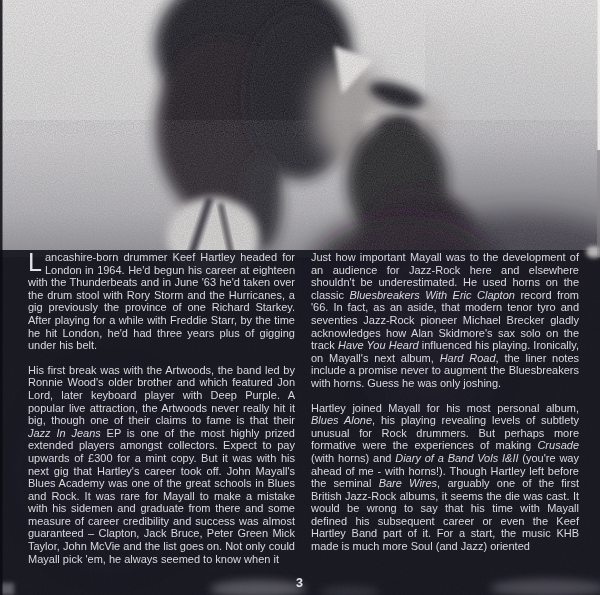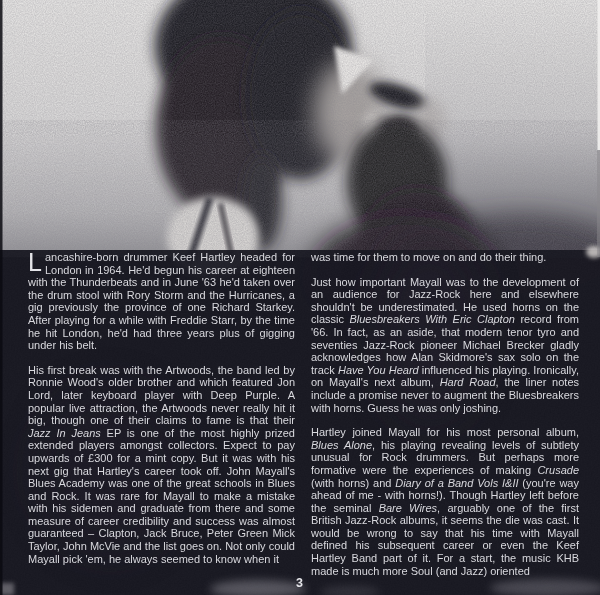--- a/index.html
+++ b/index.html
@@ -125,20 +125,19 @@
     <rect x="597.5" y="0" width="2.5" height="150" fill="#f2f1ef" opacity="0.9"></rect>
     <rect x="597" y="150" width="3" height="107" fill="#8a888c" opacity="0.5"></rect>
   </svg>
 
   <div class="text-area">
     <div class="col-left">
       <p class="para"><span class="dropcap">L</span><span><span>ancashire-born drummer Keef Hartley headed for London in 1964.  He'd begun his career at eighteen with the Thunderbeats and in June '63 he'd taken over the drum stool with Rory Storm and the Hurricanes, a gig previously the province of one Richard Starkey.  After playing for a while with Freddie Starr, by the time he hit London, he'd had three years plus of gigging under his belt.</span></span></p>
       <p class="para"><span>His first break was with the Artwoods, the band led by Ronnie Wood's older brother and which featured Jon Lord, later keyboard player with Deep Purple.  A popular live attraction, the Artwoods never really hit it big, though one of their claims to fame is that their </span><i>Jazz In Jeans</i><span> EP is one of the most highly prized extended players amongst collectors.  Expect to pay upwards of £300 for a mint copy.  But it was with his next gig that Hartley's career took off.  John Mayall's Blues Academy was one of the great schools in Blues and Rock.  It was rare for Mayall to make a mistake with his sidemen and graduate from there and some measure of career credibility and success was almost guaranteed – Clapton, Jack Bruce, Peter Green Mick Taylor, John McVie and the list goes on.  Not only could Mayall pick 'em, he always seemed to know when it</span></p>
     </div>
     <div class="col-right">
-      <p class="para"><span>was time for them to move on and do their thing.</span></p>
       <p class="para"><span>Just how important Mayall was to the development of an audience for Jazz-Rock here and elsewhere shouldn't be underestimated.   He used horns on the classic </span><i>Bluesbreakers With Eric Clapton</i><span> record from '66.  In fact, as an aside, that modern tenor tyro and seventies Jazz-Rock pioneer Michael Brecker gladly acknowledges how Alan Skidmore's sax solo on the track </span><i>Have You Heard</i><span> influenced his playing.   Ironically, on Mayall's next album, </span><i>Hard Road</i><span>, the liner notes include a promise never to augment the Bluesbreakers with horns.  Guess he was only joshing.</span></p>
       <p class="para"><span>Hartley joined Mayall for his most personal album, </span><i>Blues Alone</i><span>, his playing revealing levels of subtlety unusual for Rock drummers.  But perhaps more formative were the experiences of making </span><i>Crusade</i><span> (with horns) and </span><i>Diary of a Band Vols I&amp;II</i><span> (you're way ahead of me - with horns!).  Though Hartley left before the seminal </span><i>Bare Wires</i><span>, arguably one of the first British Jazz-Rock albums, it seems the die was cast.  It would be wrong to say that his time with Mayall defined his subsequent career or even the Keef Hartley Band part of it.  For a start, the music KHB made is much more Soul (and Jazz) oriented</span></p>
     </div>
   </div>
 
   <div class="page-number">3</div>
 </div>
 
 </body></html>

